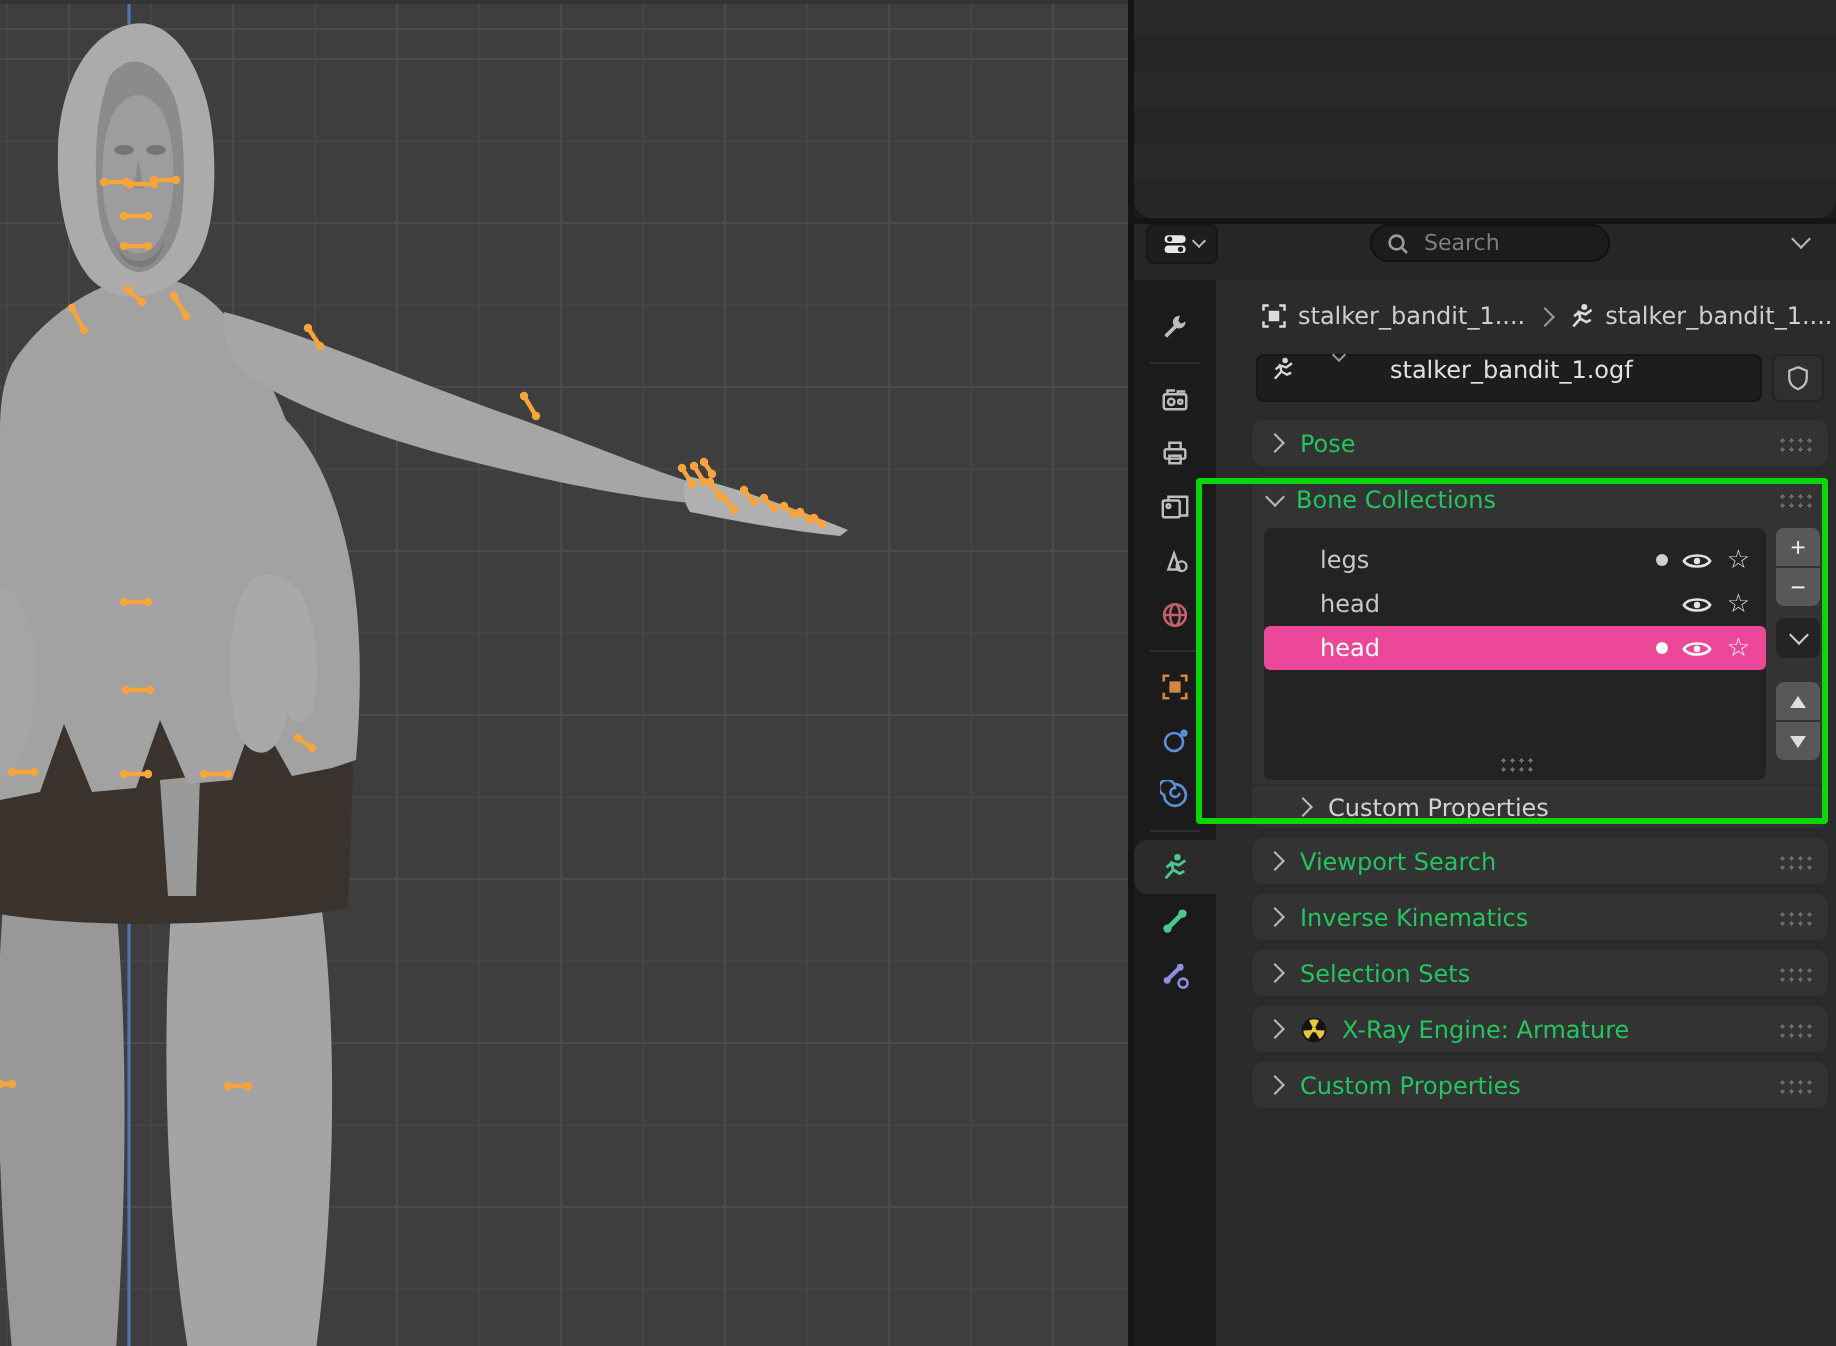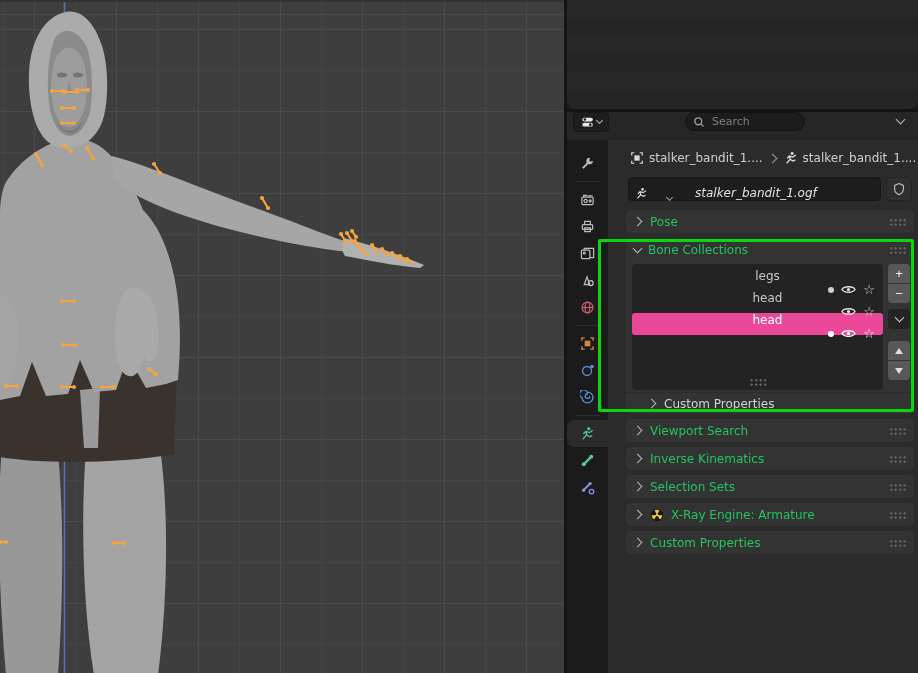--- a/index.html
+++ b/index.html
@@ -40,33 +40,33 @@
   .tab-sep{width:25px;height:1px;background:#2e2e2e;margin:4px 0;flex:0 0 auto;}
   .c-gray{color:#bdbdbd}.c-red{color:#c4606a}.c-orange{color:#d38744}.c-blue{color:#5d8fd6}.c-green{color:#4cc78f}.c-violet{color:#8d8fe0}
 
   .content{flex:1;min-width:0;padding:6px 4px 0 18px;display:flex;flex-direction:column;}
 
   .breadcrumb{height:24px;display:flex;align-items:center;gap:6px;padding:0 4px;color:#cfcfcf;}
   .breadcrumb .crumb{display:flex;align-items:center;gap:5px;}
   .pin{margin-left:auto;color:#c9c9c9;}
 
   .name-row{height:26px;display:flex;align-items:center;gap:5px;margin:6px 2px 8px 2px;}
-  .name-field{flex:1;height:24px;background:#1d1d1d;border:1px solid #161616;border-radius:4px;display:flex;align-items:flex-end;padding:0 6px;gap:19px;color:#e2e2e2;font-style:italic;}
+  .name-field{flex:1;height:24px;background:#1d1d1d;border:1px solid #161616;border-radius:4px;display:flex;align-items:flex-start;padding:0 6px;gap:19px;color:#e2e2e2;}
   .shield-btn{width:26px;height:24px;background:#2f2f2f;border:1px solid #242424;border-radius:4px;display:flex;align-items:center;justify-content:center;color:#bdbdbd;}
 
   .panel{background:#333333;border-radius:5px;margin-bottom:5px;flex:0 0 auto;}
   .panel-header{height:23px;display:flex;align-items:center;padding:0 8px;gap:7px;color:#22c55e;}
   .chev{width:7px;height:7px;border-right:1.6px solid #b9b9b9;border-bottom:1.6px solid #b9b9b9;flex:0 0 auto;}
   .chev.right{transform:rotate(-45deg);margin-right:2px;}
   .chev.down{transform:rotate(45deg);margin-top:-3px;}
   .dragdots{margin-left:auto;width:17px;height:8px;background-image:radial-gradient(#787878 1px,transparent 1.1px);background-size:4.5px 4.5px;opacity:.8;}
 
   .bc-body{display:flex;padding:3px 4px 2px 6px;gap:5px;}
   .bc-list{flex:1;background:#232323;border-radius:4px;height:126px;position:relative;padding-top:5px;}
-  .bc-row{height:22px;display:flex;align-items:center;padding:0 8px 0 28px;color:#c8c8c8;border-radius:3px;margin:0 0 0 0;flex-direction:column;}
+  .bc-row{height:22px;display:flex;align-items:center;padding:0 8px 0 28px;color:#c8c8c8;border-radius:3px;margin:0 0 0 0;}
   .bc-row.selected{background:#ec4899;color:#ffffff;}
   .bc-icons{margin-left:auto;display:flex;align-items:center;gap:7px;}
   .bc-dot{width:6px;height:6px;border-radius:50%;background:#cfcfcf;}
   .bc-star{font-size:13px;color:#d8d8d8;line-height:1;}
   .list-grip{position:absolute;bottom:4px;left:50%;transform:translateX(-50%);width:17px;height:8px;background-image:radial-gradient(#6f6f6f 1px,transparent 1.1px);background-size:4.5px 4.5px;}
   .bc-sidecol{width:22px;display:flex;flex-direction:column;align-items:stretch;}
   .sbtn{height:19px;background:#585858;color:#efefef;display:flex;align-items:center;justify-content:center;font-size:13px;line-height:1;border:0;}
   .sbtn.top{border-radius:4px 4px 0 0;margin-bottom:1px;}
   .sbtn.bottom{border-radius:0 0 4px 4px;}
   .sbtn.dark{background:#242424;border-radius:4px;margin-top:6px;height:20px;}

